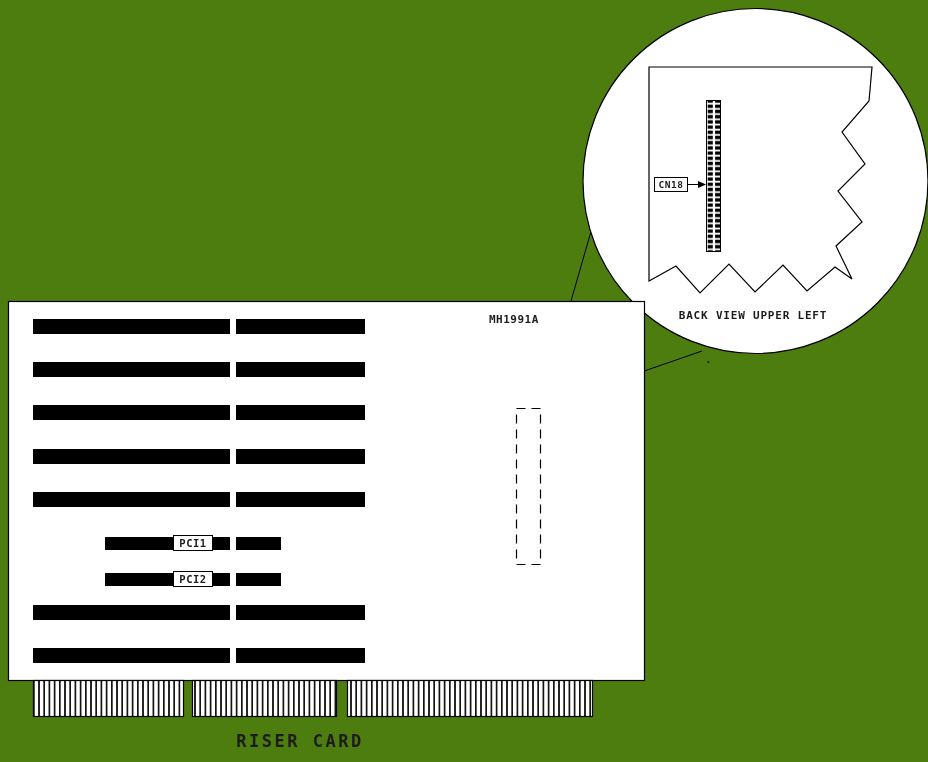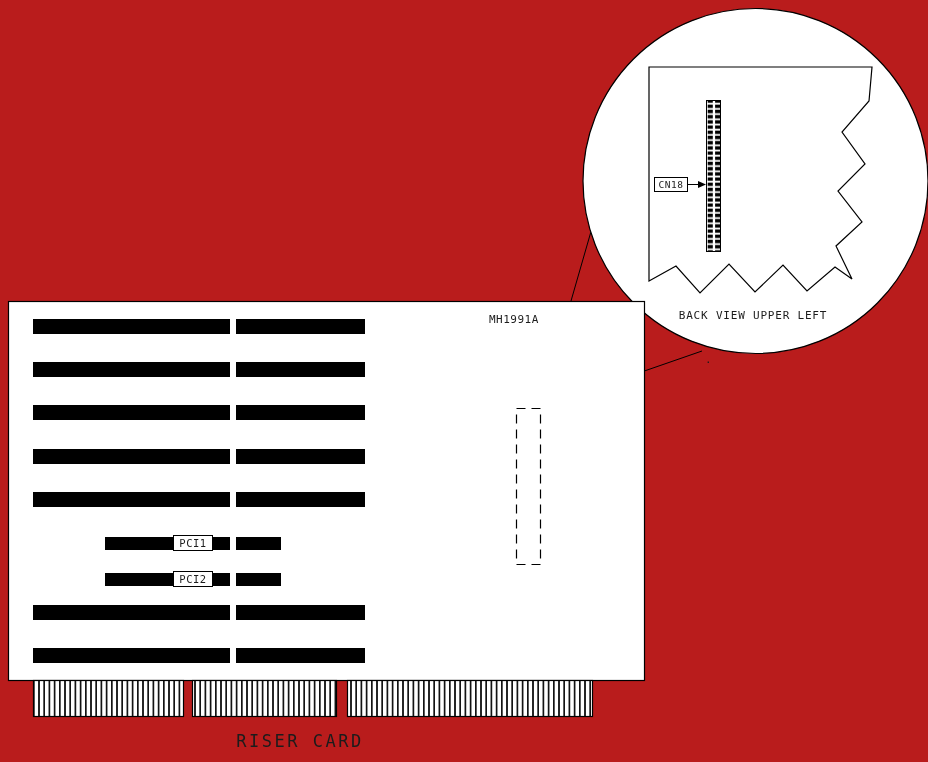--- a/index.html
+++ b/index.html
@@ -4,22 +4,23 @@
 <style>
   html, body {
     margin: 0;
     padding: 0;
     background: #ffffff;
   }
   .stage {
     position: relative;
     width: 928px;
     height: 762px;
-    background: #b91c1c;
+    background: #4d7c0f;
     overflow: hidden;
+    font-weight: bold;
   }
   svg {
     position: absolute;
     left: 0;
     top: 0;
   }
   text {
     fill: #1c1c1c;
     font-family: "DejaVu Sans Mono", "Liberation Mono", monospace;
   }

